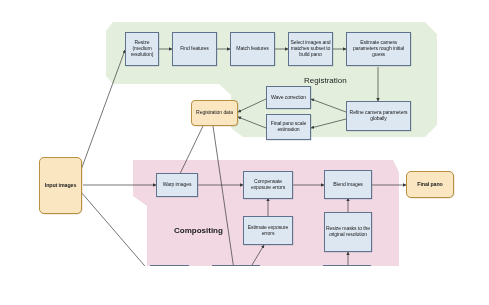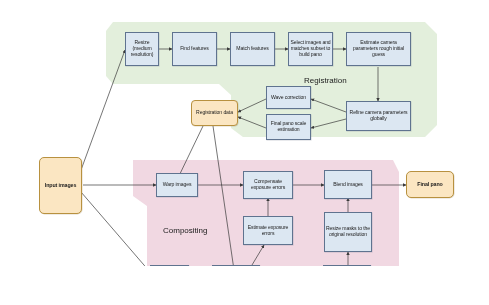--- a/index.html
+++ b/index.html
@@ -127,21 +127,21 @@
       <path d="M 327,212 L 327,198"></path>
 
       <path d="M 168,277 L 191,277"></path>
       <path d="M 239,277 L 302,277"></path>
       <path d="M 228,270 L 243,245"></path>
       <path d="M 327,267 L 327,252"></path>
     </g>
   </svg>
 
   <div class="region-label" style="left:283px; top:76px;">Registration</div>
-  <div class="region-label" style="left:142px; top:226px;">Compositing</div>
+  <div class="region-label" style="left:153px; top:226px;font-weight:bold;">Compositing</div>
 
   <div class="node term" style="left:18px; top:157px; width:43px; height:57px;">Input images</div>
 
   <div class="node proc" style="left:104px; top:32px; width:34px; height:34px;">Resize (medium resolution)</div>
   <div class="node proc" style="left:151px; top:32px; width:45px; height:34px;">Find features</div>
   <div class="node proc" style="left:209px; top:32px; width:45px; height:34px;">Match features</div>
   <div class="node proc" style="left:267px; top:32px; width:45px; height:34px;">Select images and matches subset to build pano</div>
   <div class="node proc" style="left:325px; top:32px; width:65px; height:34px;">Estimate camera parameters rough initial guess</div>
 
   <div class="node proc" style="left:325px; top:101px; width:65px; height:30px;">Refine camera parameters globally</div>

